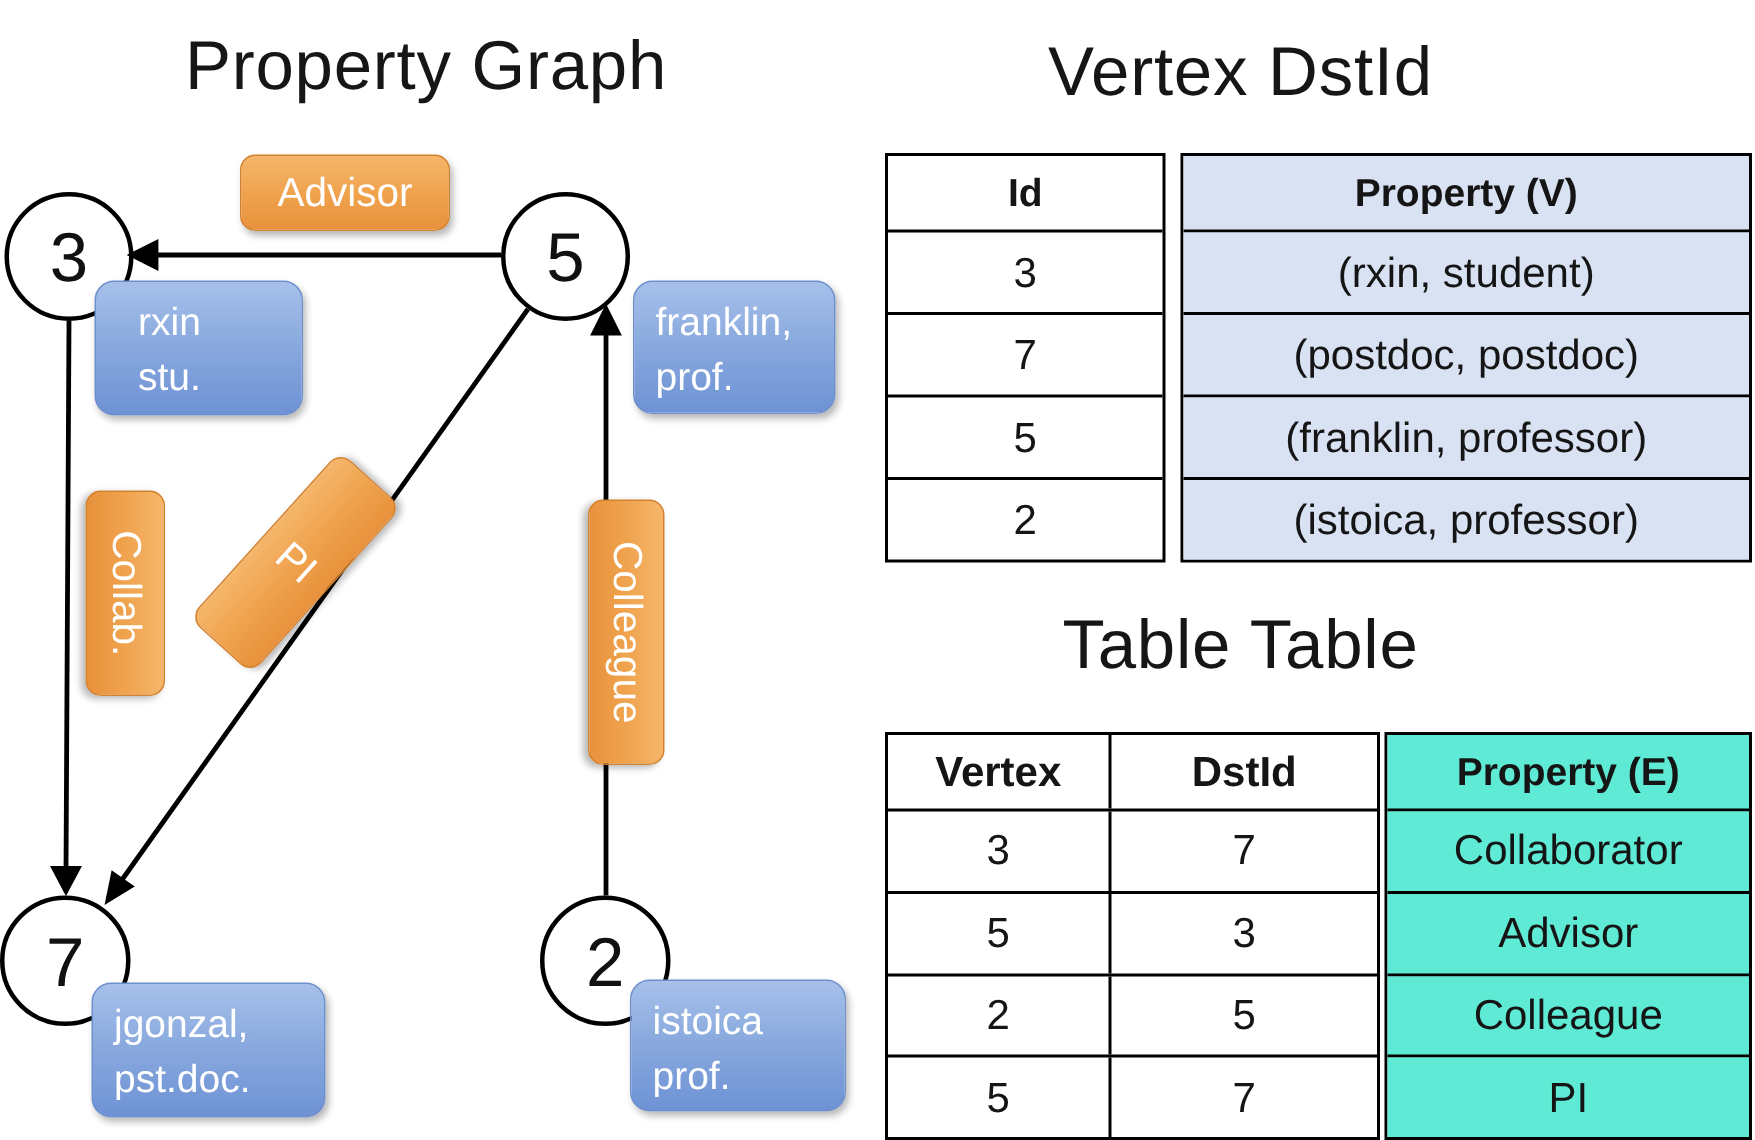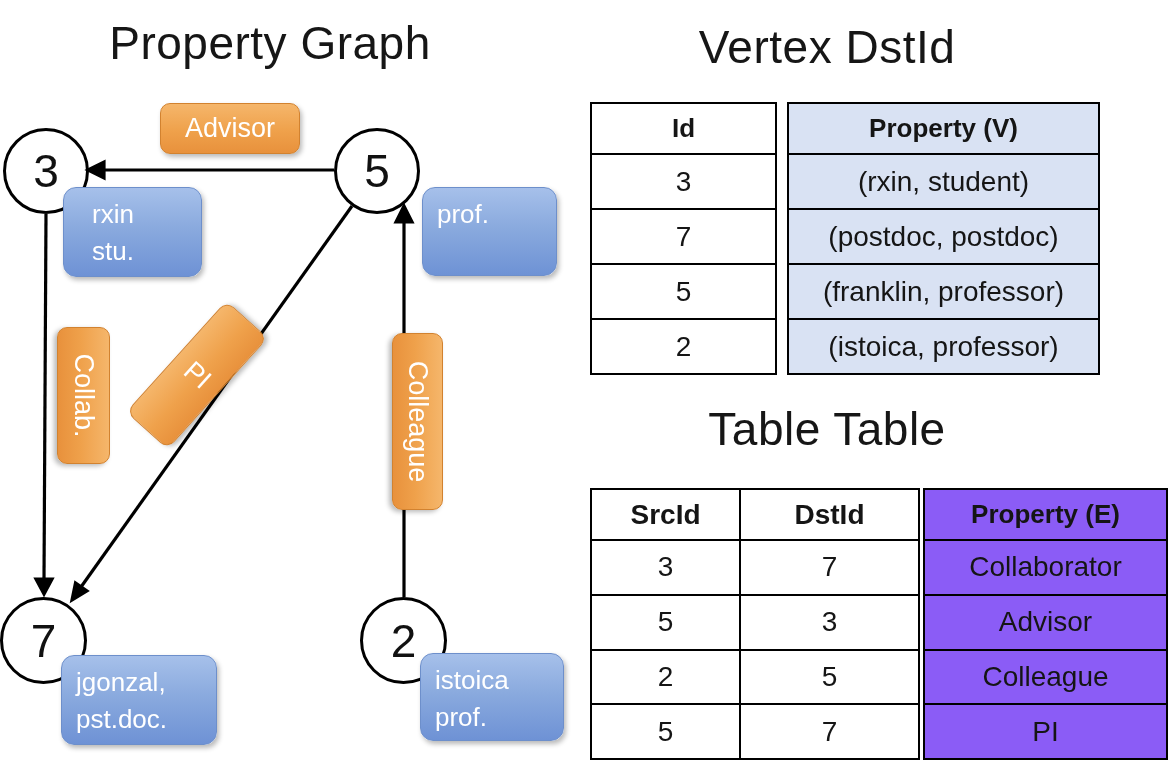--- a/index.html
+++ b/index.html
@@ -43,28 +43,28 @@
     border-bottom:2.5px solid #000;box-sizing:border-box;
   }
   .trow:last-child{border-bottom:none;}
   .trow.hdr{flex:0 0 51px;font-weight:bold;font-size:26px;}
   .tcell{
     flex:1;height:100%;display:flex;align-items:center;justify-content:center;
     font-size:28px;box-sizing:border-box;
   }
   .tcell.divr{border-right:2.5px solid #000;}
   .bluefill{background:#d9e2f3;}
-  .tanfill{background:#8b5cf6;}
+  .tanfill{background:#5eead4;}
 </style>
 </head>
 <body>
 
 <div id="screen">
 
-  <div class="big-title" style="left:270px;top:16px;">Property Graph</div>
+  <div class="big-title" style="left:284px;top:16px;">Property Graph</div>
 
   <svg width="560" height="760" viewBox="0 0 560 760" style="position:absolute;left:0;top:0;z-index:2;">
     <g stroke="#000" stroke-width="3.2" fill="#000">
       <line x1="334" y1="170" x2="104" y2="170"></line>
       <polygon points="88,170 104,162 104,178"></polygon>
 
       <line x1="46" y1="214" x2="44" y2="580"></line>
       <polygon points="44,594 36,579 52,579"></polygon>
 
       <line x1="352" y1="206" x2="81" y2="587"></line>
@@ -86,20 +86,21 @@
   </div>
   <div class="node" style="left:360px;top:597px;width:87px;height:87px;">
     <span>2</span>
   </div>
 
   <div class="vprop" style="left:63px;top:187px;width:139px;height:90px;padding-left:28px;">
     <div>rxin</div>
     <div>stu.</div>
   </div>
   <div class="vprop" style="left:422px;top:187px;width:135px;height:89px;">
+    <div>franklin,</div>
     <div>prof.</div>
   </div>
   <div class="vprop" style="left:61px;top:655px;width:156px;height:90px;">
     <div>jgonzal,</div>
     <div>pst.doc.</div>
   </div>
   <div class="vprop" style="left:420px;top:653px;width:144px;height:88px;">
     <div>istoica</div>
     <div>prof.</div>
   </div>
@@ -128,41 +129,41 @@
         <span class="tcell">7</span>
       </div>
     <div class="trow">
         <span class="tcell">5</span>
       </div>
     <div class="trow">
         <span class="tcell">2</span>
       </div>
   </div>
 
-  <div class="tbox" style="left:787px;top:102px;width:313px;height:273px;">
+  <div class="tbox" style="left:787px;top:102px;width:381px;height:273px;">
     <div class="trow hdr bluefill">Property (V)</div>
     <div class="trow bluefill">
         <span class="tcell">(rxin, student)</span>
       </div>
     <div class="trow bluefill">
         <span class="tcell">(postdoc, postdoc)</span>
       </div>
     <div class="trow bluefill">
         <span class="tcell">(franklin, professor)</span>
       </div>
     <div class="trow bluefill">
         <span class="tcell">(istoica, professor)</span>
       </div>
   </div>
 
   <div class="big-title" style="left:827px;top:402px;">Table Table</div>
 
   <div class="tbox" style="left:590px;top:488px;width:330px;height:272px;">
     <div class="trow hdr">
-      <span class="tcell divr" style="flex:0 0 149px;font-weight:bold;">SrcId</span>
+      <span class="tcell divr" style="flex:0 0 149px;font-weight:bold;">Vertex</span>
       <span class="tcell" style="font-weight:bold;">DstId</span>
     </div>
     <div class="trow">
       <span class="tcell divr" style="flex:0 0 149px;">3</span>
       <span class="tcell">7</span>
     </div>
     <div class="trow">
       <span class="tcell divr" style="flex:0 0 149px;">5</span>
       <span class="tcell">3</span>
     </div>

